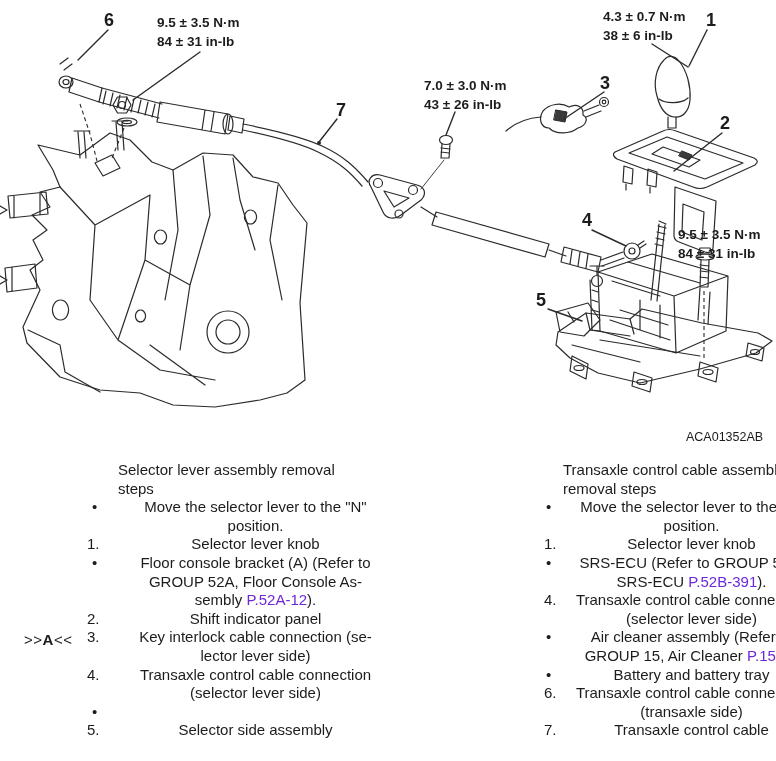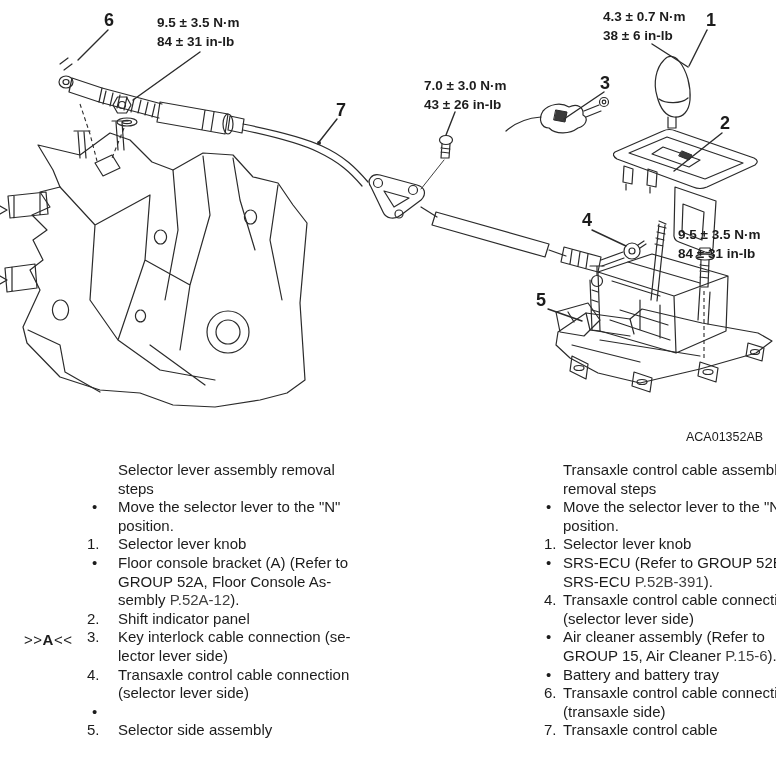--- a/index.html
+++ b/index.html
@@ -17,22 +17,22 @@
   .col{position:absolute;font-size:15px;line-height:18.6px;}
   .col-left{left:87px;top:461px;width:306px;}
   .col-right{left:512px;top:461px;width:276px;margin-left:32px;}
   .col-title{font-weight:normal;margin-left:31px;}
   .col-right .col-title{margin-left:19px;}
   .li{display:flex;}
   .marker{flex:0 0 31px;}
   .col-right .marker{flex:0 0 19px;}
   .marker.bullet{padding-left:5px;box-sizing:border-box;}
   .col-right .marker.bullet{padding-left:2px;}
-  .txt{flex:1;}
-  .ref-link{color:#404040;cursor:pointer;}
+  .txt{flex:1;text-align:center;}
+  .ref-link{color:#6d28d9;cursor:pointer;}
   .margin-label{position:absolute;left:24px;top:631px;font-size:15px;letter-spacing:0.5px;}
   .margin-label b{font-weight:bold;}
 </style>
 </head>
 <body>
 
 <div class="page">
 
   <svg width="776" height="450" viewBox="0 0 776 450">
 

